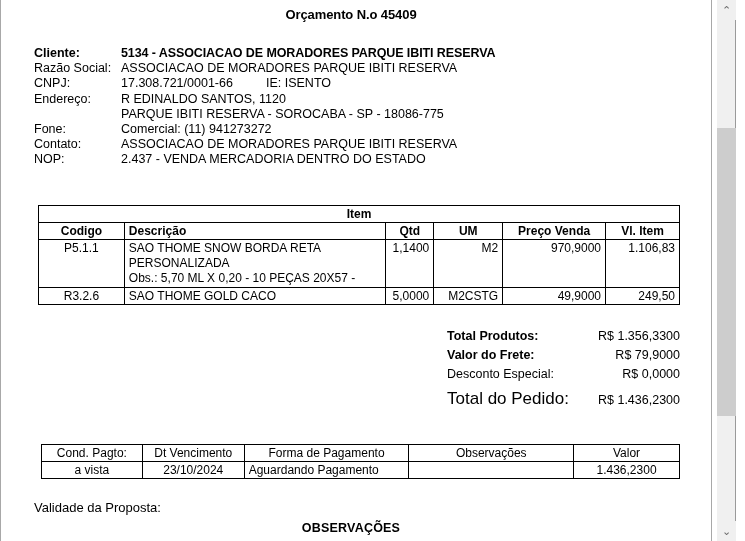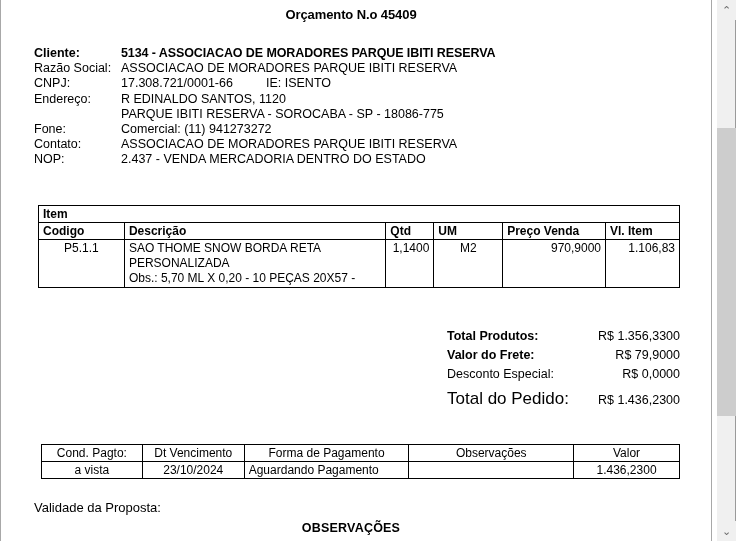--- a/index.html
+++ b/index.html
@@ -78,30 +78,30 @@
     vertical-align: top;
   }
 
   #items-table {
     left: 37px;
     top: 205px;
     width: 642px;
   }
   #items-table th {
     font-weight: bold;
-    text-align: left;
+    text-align: center;
     height: 16px;
     padding-top: 1px;
   }
   #items-table th.left { text-align: left; }
   #items-table td { height: 16px; }
   .c-codigo { width: 86px; text-align: center; }
   .c-desc   { width: 262px; text-align: left; }
   .c-qtd    { width: 48px;  text-align: right; }
-  .c-um     { width: 69px;  text-align: center; }
+  .c-um     { width: 69px;  text-align: right; }
   .c-preco  { width: 103px; text-align: right; }
   .c-total  { width: 74px;  text-align: right; }
 
   .row-tall td { height: 48px; }
   .mid { vertical-align: middle; }
   .desc-lines { line-height: 15px; }
 
   
   .totals {
     position: absolute;
@@ -271,20 +271,28 @@
         <td class="c-desc desc-lines">
           <div>SAO THOME SNOW BORDA RETA</div>
           <div>PERSONALIZADA</div>
           <div>Obs.: 5,70 ML X 0,20 - 10 PEÇAS 20X57 -</div>
         </td>
         <td class="c-qtd mid">1,1400</td>
         <td class="c-um mid">M2</td>
         <td class="c-preco mid">970,9000</td>
         <td class="c-total mid">1.106,83</td>
       </tr>
+      <tr>
+        <td class="c-codigo">R3.2.6</td>
+        <td class="c-desc">SAO THOME GOLD CACO</td>
+        <td class="c-qtd">5,0000</td>
+        <td class="c-um">M2CSTG</td>
+        <td class="c-preco">49,9000</td>
+        <td class="c-total">249,50</td>
+      </tr>
     </tbody>
       </table>
 
     <div class="totals">
       <div class="tot-row">
         <span class="tot-label">Total Produtos:</span>
         <span class="tot-value">R$ 1.356,3300</span>
       </div>
       <div class="tot-row">
         <span class="tot-label">Valor do Frete:</span>

